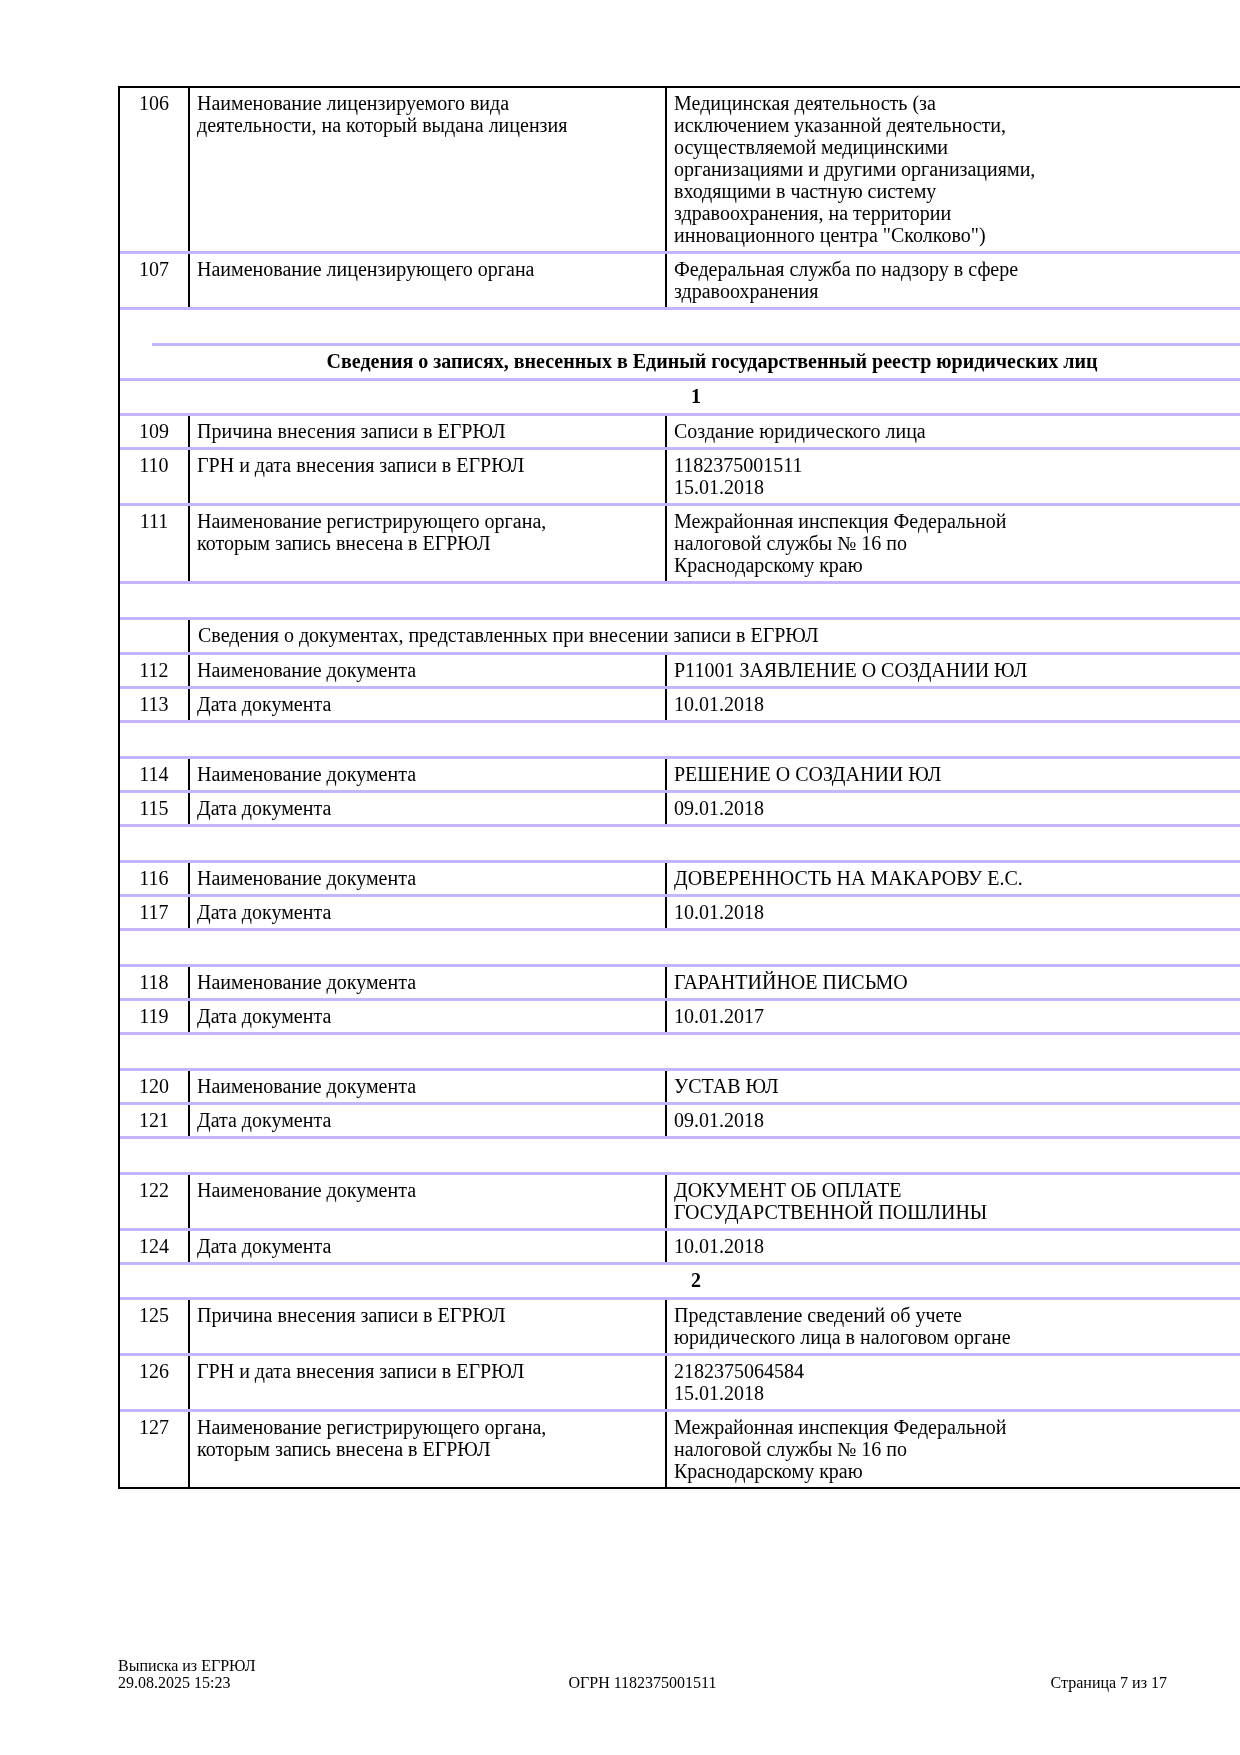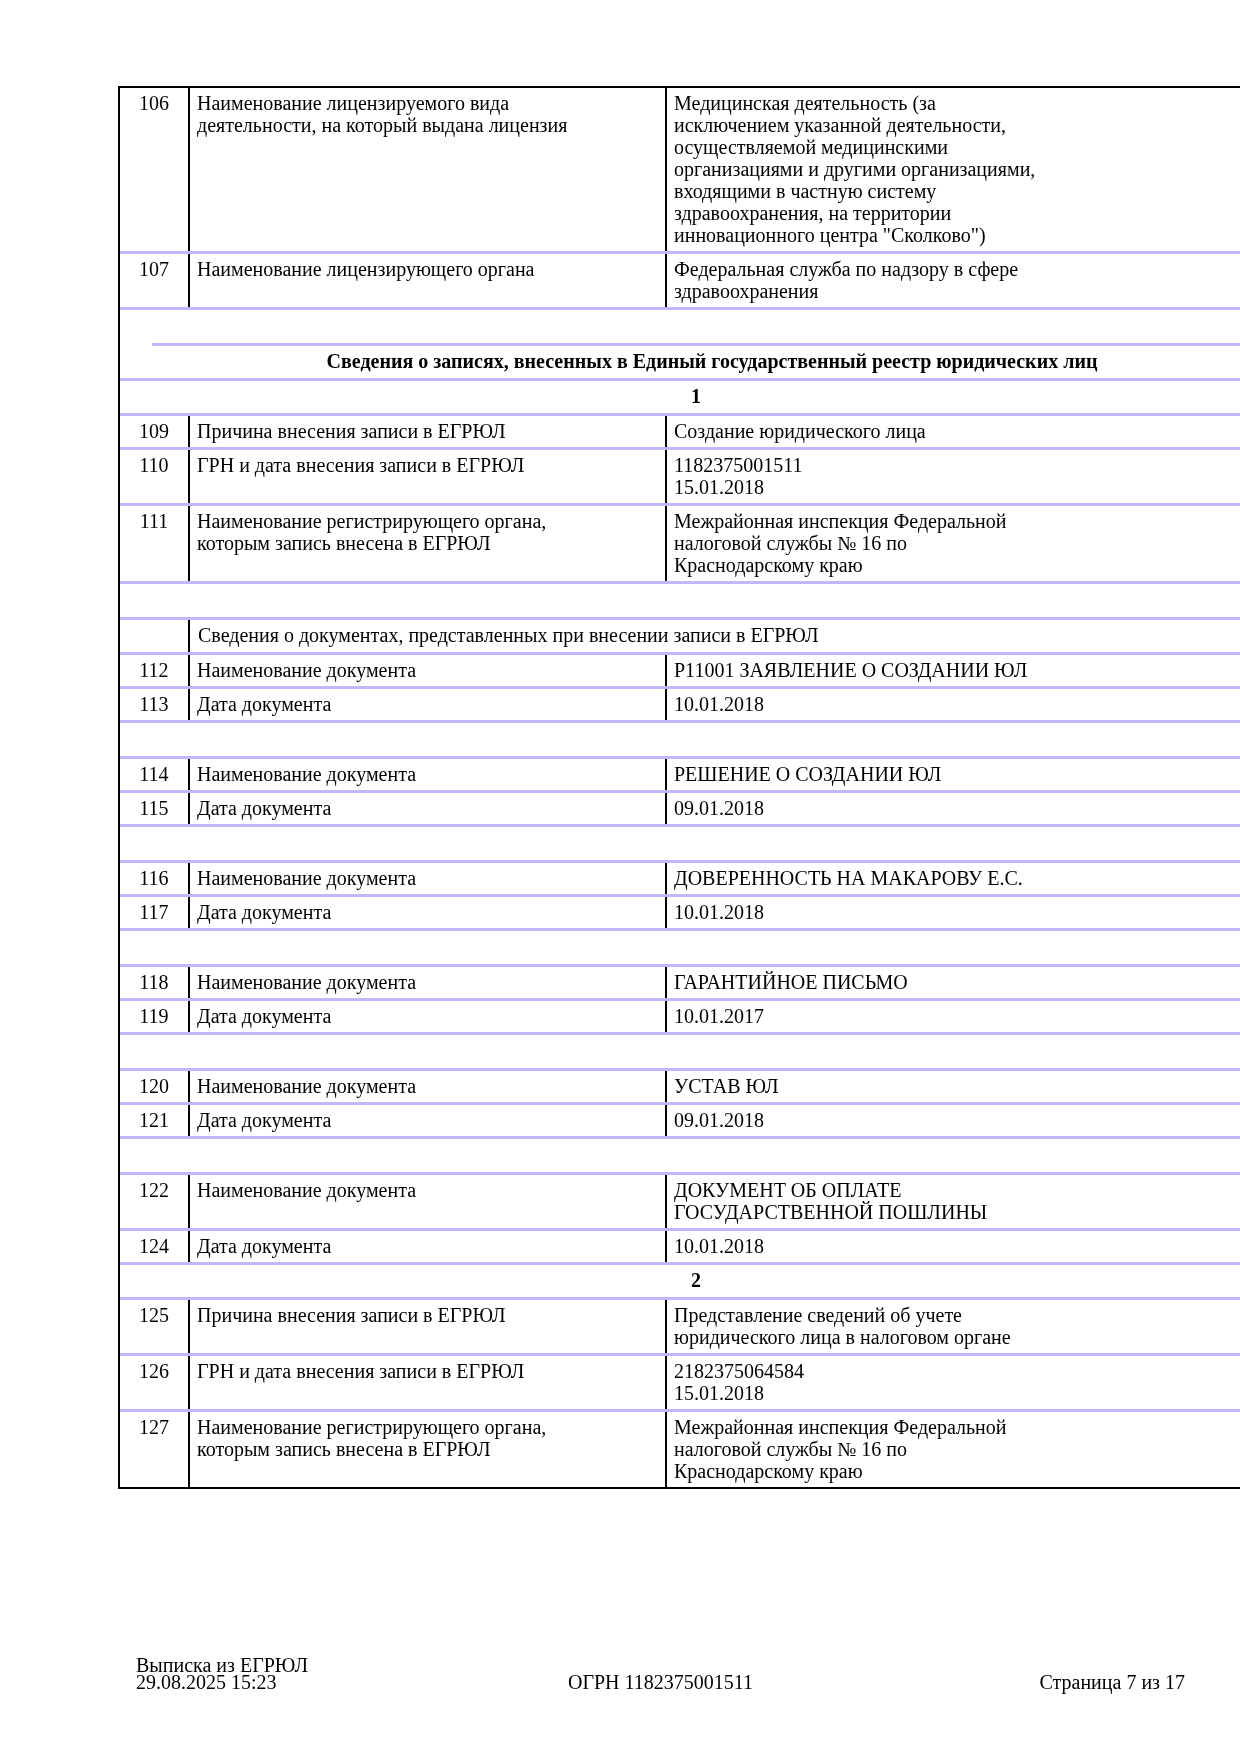--- a/index.html
+++ b/index.html
@@ -59,24 +59,24 @@
   }
   .subheader-row .num-empty {
     border-right: 2px solid #000;
   }
   .subheader-row .subheader-text {
     font-size: 20px; line-height: 22px;
     padding: 4px 8px 6px 8px;
   }
   .footer {
     position: absolute;
-    left: 136px; top: 1657px;
+    left: 118px; top: 1657px;
     width: 1049px;
     height: 40px;
-    font-size: 20px;
+    font-size: 16px;
     line-height: 17px;
   }
   .footer-left { position: absolute; left: 0; top: 0; }
   .footer-center {
     position: absolute; left: 0; right: 0; top: 17px;
     text-align: center;
   }
   .footer-right { position: absolute; right: 0; top: 17px; }
 </style>
 </head>

